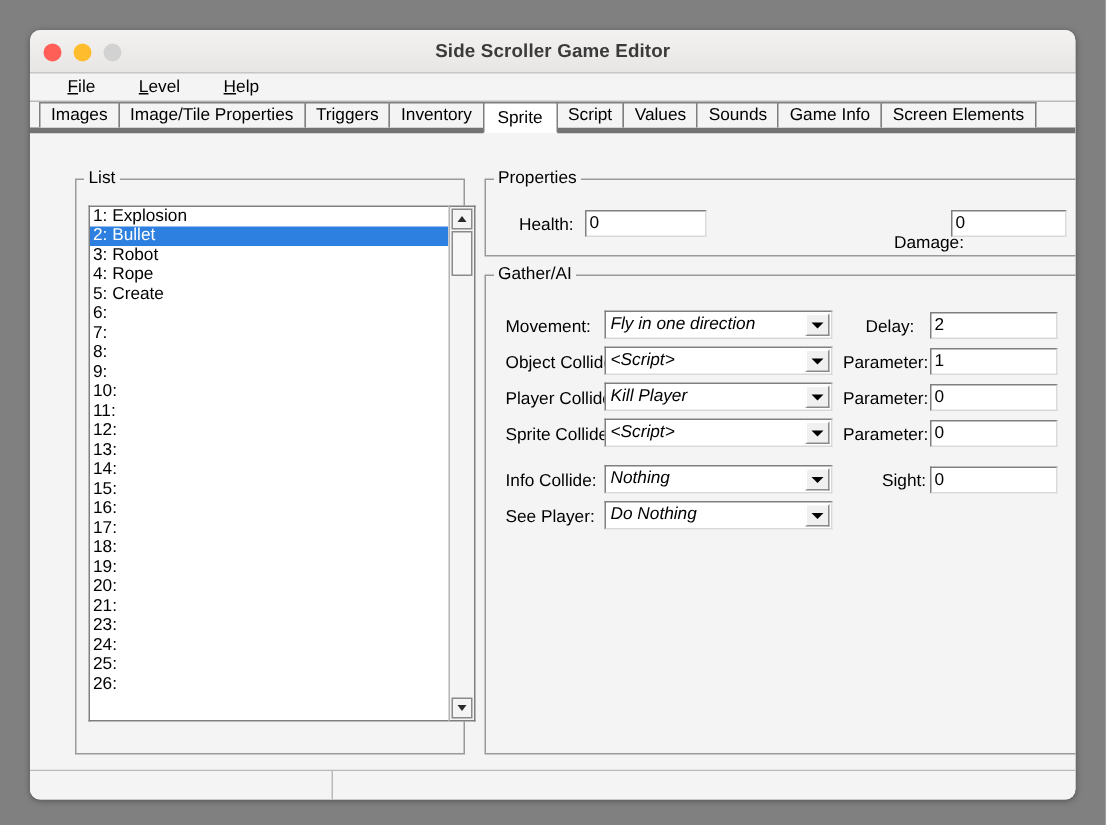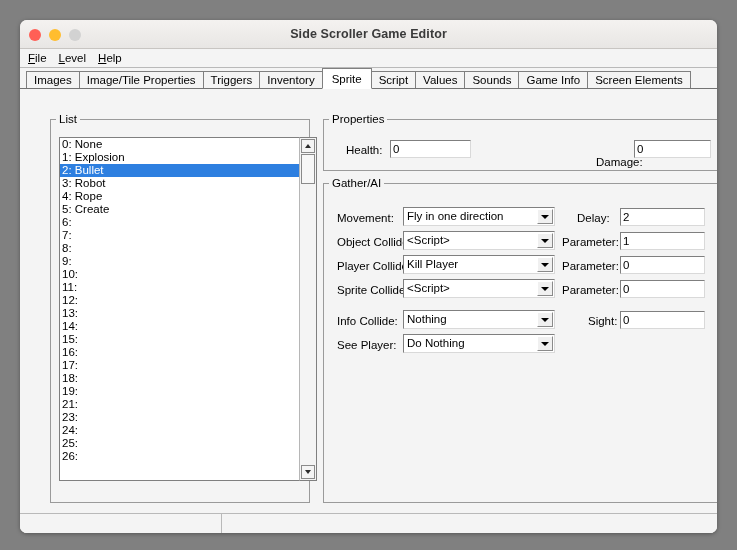--- a/index.html
+++ b/index.html
@@ -78,33 +78,33 @@
     padding-left: 5px;
     border-bottom: 1px solid #b9b9b9;
     background: #f4f4f4;
   }
   .menu-item {
     font-size: 11.5px;
     color: #000;
     padding: 0 9px 0 3px;
     line-height: 16px;
     cursor: default;
+    margin-left: 17px;
   }
   .menu-item u { text-decoration: underline; }
 
   
   #tabstrip {
     height: 21px;
     min-height: 21px;
     position: relative;
     display: flex;
-    align-items: flex-end;
     padding-left: 6px;
     background: #f4f4f4;
-    border-bottom: 1px solid #737373;
+    border-bottom: 4px solid #737373;
     box-sizing: border-box;
   }
   .tab {
     font-size: 11.5px;
     color: #000;
     height: 17px;
     line-height: 17px;
     padding: 0 7px;
     background: #f4f4f4;
     border: 1px solid #7f7f7f;
@@ -287,20 +287,21 @@
     cursor: default;
   }
   .combo .combo-value {
     flex: 1;
     font-size: 11.5px;
     color: #000;
     padding-left: 3px;
     line-height: 17px;
     white-space: nowrap;
     overflow: hidden;
+    font-style: italic;
   }
   .combo .combo-btn {
     width: 16px;
     height: 15px;
     margin-right: 1px;
     background: #f0f0f0;
     border: 1px solid #8a8a8a;
     border-top-color: #ffffff;
     border-left-color: #ffffff;
     box-sizing: border-box;
@@ -371,40 +372,40 @@
       <div class="tab">Game Info</div>
       <div class="tab">Screen Elements</div>
     </div>
 
     <div id="page">
 
       <fieldset class="group" id="group-list">
         <legend>List</legend>
         <div id="listbox">
           <ul id="list-items">
-              <li>0: None</li>
               <li>1: Explosion</li>
               <li class="selected">2: Bullet</li>
               <li>3: Robot</li>
               <li>4: Rope</li>
               <li>5: Create</li>
               <li>6:</li>
               <li>7:</li>
               <li>8:</li>
               <li>9:</li>
               <li>10:</li>
               <li>11:</li>
               <li>12:</li>
               <li>13:</li>
               <li>14:</li>
               <li>15:</li>
               <li>16:</li>
               <li>17:</li>
               <li>18:</li>
               <li>19:</li>
+              <li>20:</li>
               <li>21:</li>
               <li>23:</li>
               <li>24:</li>
               <li>25:</li>
               <li>26:</li>
             </ul>
         </div>
         <div id="scrollbar">
           <div class="sb-btn up">
               <span class="arrow up"></span>

